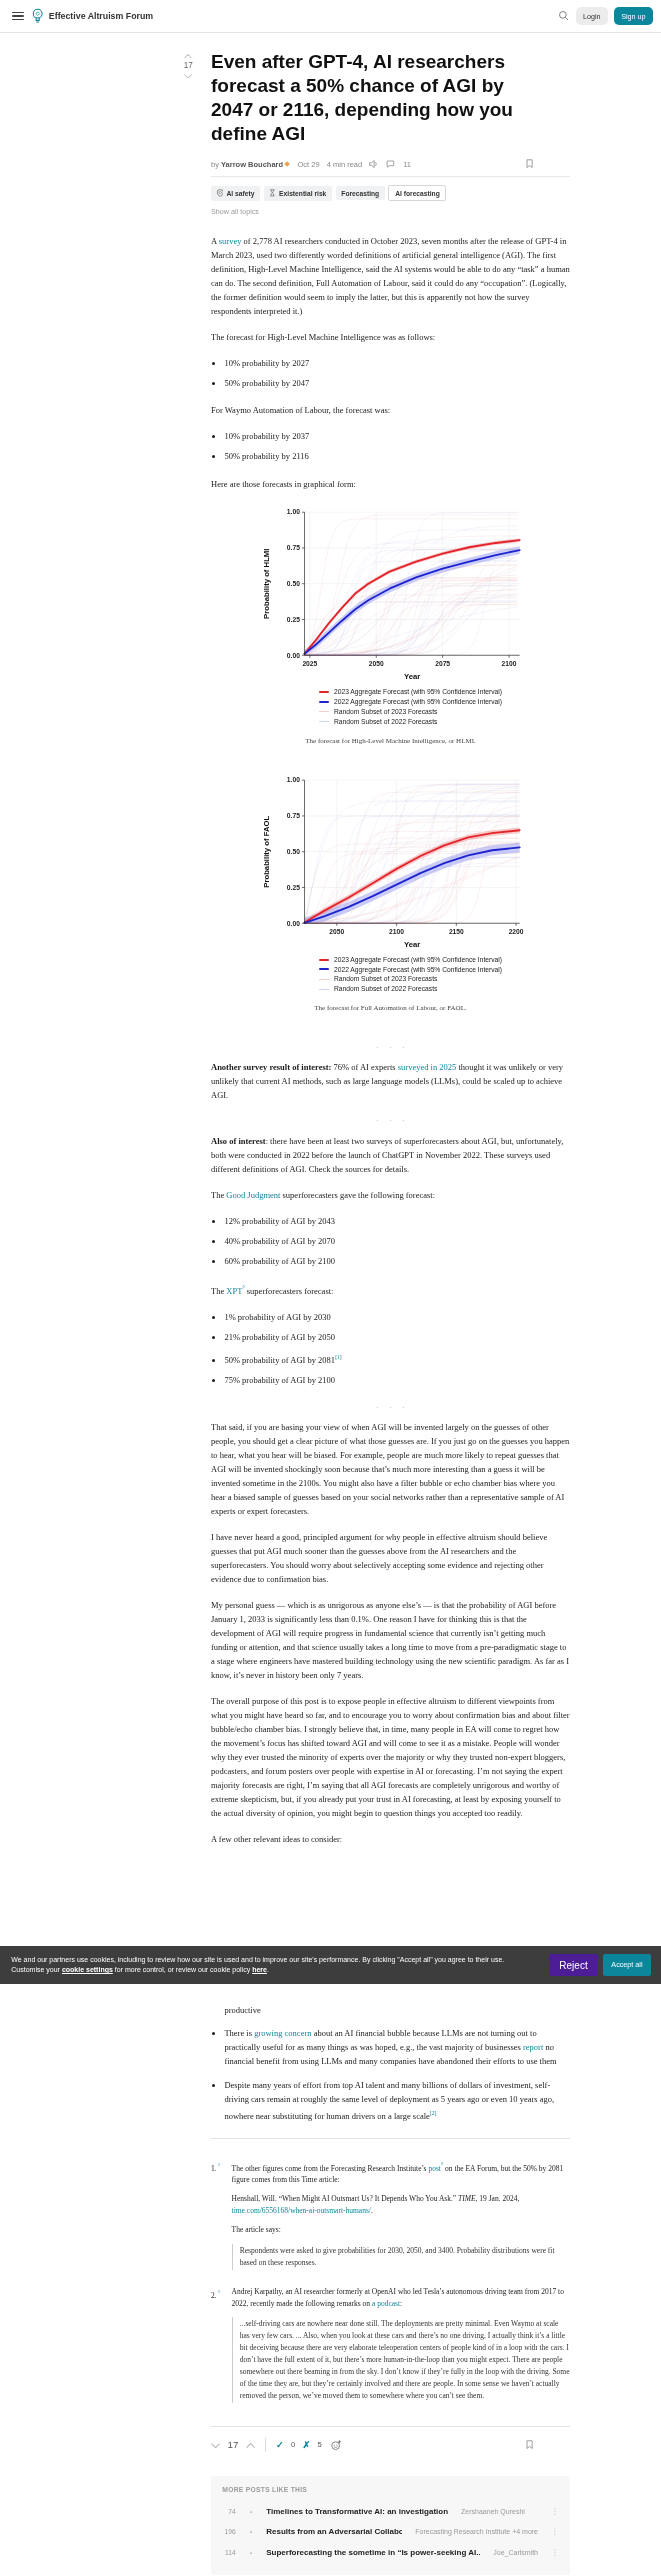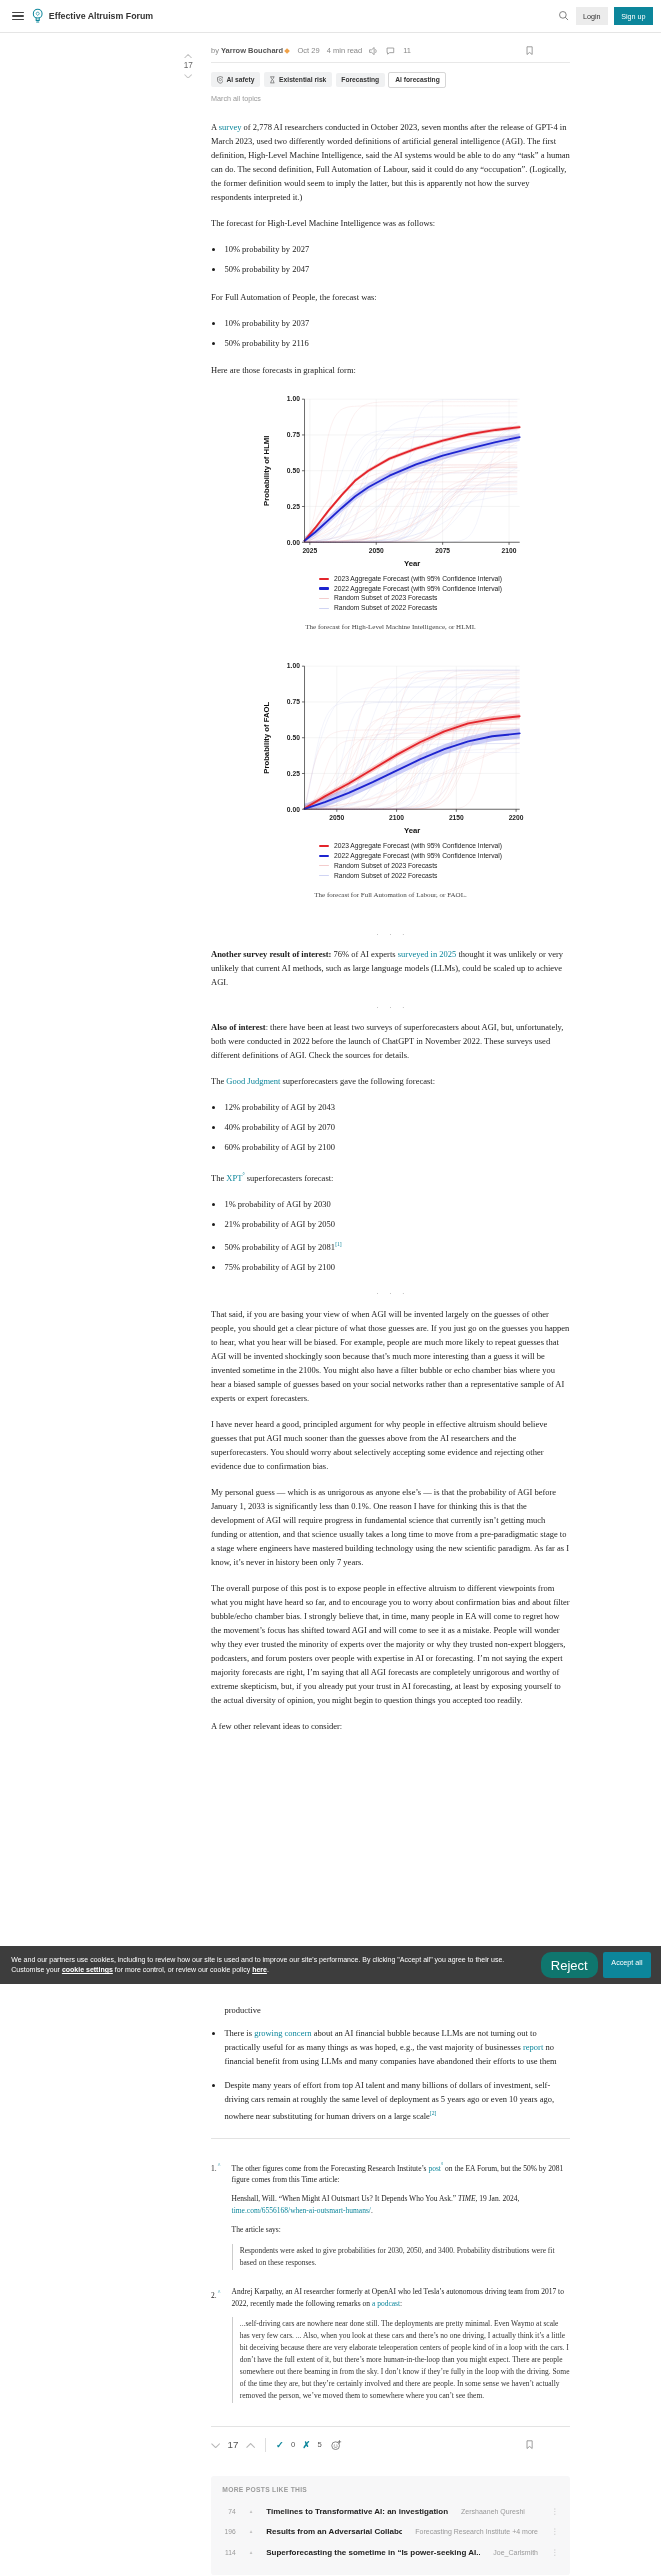--- a/index.html
+++ b/index.html
@@ -9,21 +9,21 @@
   
   .site-header{position:absolute;top:0;left:0;width:662px;height:33px;background:#fff;
     border-bottom:0.5px solid #e5e5e5;display:flex;align-items:center;box-sizing:border-box;
     padding:0 9.3px;z-index:40;}
   .burger{width:11.3px;height:8.2px;display:flex;flex-direction:column;justify-content:space-between;
     margin:0 7.2px 0 3.1px;cursor:pointer;}
   .burger span{display:block;height:1.3px;background:#444;border-radius:1px;}
   .brand{display:flex;align-items:center;gap:4.6px;cursor:pointer;}
   .brand-name{font-size:8.8px;color:#333;font-weight:bold;}
   .hdr-right{margin-left:auto;display:flex;align-items:center;gap:6.2px;}
-  .btn{font-size:7.2px;border-radius:0;padding:4.6px 7.2px;cursor:pointer;display:inline-block;}
+  .btn{font-size:7.2px;border-radius:5px;padding:4.6px 7.2px;cursor:pointer;display:inline-block;}
   .btn-login{background:#ececec;color:#333;}
   .btn-signup{background:#0c869b;color:#fff;}
   
   .post-top{position:absolute;top:46px;left:211px;width:359px;}
   .post-bottom{position:absolute;top:1987px;left:211px;width:359px;}
   h1.post-title{font-size:19px;line-height:24px;font-weight:bold;color:#111;margin:4.1px 0 13.4px;max-width:325px;}
   .votecol{position:absolute;left:-33px;top:5.2px;width:20.6px;display:flex;flex-direction:column;
     align-items:center;gap:1px;color:#666;font-size:8.2px;}
   .byline{display:flex;align-items:center;gap:7.2px;font-size:7.5px;color:#888;}
   .byline .author{color:#555;font-weight:bold;}
@@ -72,21 +72,21 @@
   .mp-tri{color:#c3c3c3;font-size:4.6px;flex:0 0 auto;}
   .mp-title{font-size:8px;font-weight:bold;color:#222;white-space:nowrap;overflow:hidden;cursor:pointer;}
   .mp-auth{color:#999;font-size:7px;white-space:nowrap;flex:0 0 auto;}
   .mp-kebab{margin-left:auto;color:#b5b5b5;font-size:7.7px;cursor:pointer;}
   
   .cookie{position:absolute;top:1946px;left:0;width:662px;height:38px;background:#3d3d3d;z-index:60;
      display:flex;align-items:center;box-sizing:border-box;padding:0 11.3px;}
   .cookie-text{color:#fff;font-size:7px;line-height:10.3px;width:526px;}
   .cookie-text b{text-decoration:underline;cursor:pointer;}
   .cookie-btns{margin-left:auto;display:flex;gap:5.2px;}
-  .btn-reject{background:#0f766e;color:#fff;padding:5.7px 10.3px;border-radius:10px;font-size:13px;cursor:pointer;}
+  .btn-reject{background:#4c1d95;color:#fff;padding:5.7px 10.3px;border-radius:2px;font-size:10px;cursor:pointer;}
   .btn-accept{background:#0c869b;color:#fff;padding:5.7px 8.2px;border-radius:2.1px;font-size:7.2px;cursor:pointer;}
   svg text{font-family:"Liberation Sans",sans-serif;}
   .icon{display:inline-flex;align-items:center;}
 </style>
 </head>
 <body>
 
 <div class="site-header">
   <div class="burger">
       <span></span>
@@ -121,20 +121,21 @@
   <div class="votecol">
     <span><svg width="8.2" height="4.6" viewBox="0 0 16 9">
           <polyline points="1,8 8,1 15,8" fill="none" stroke="#c5c5c5" stroke-width="2"></polyline>
         </svg></span>
     <span>17</span>
     <span><svg width="8.2" height="4.6" viewBox="0 0 16 9">
           <polyline points="1,1 8,8 15,1" fill="none" stroke="#c5c5c5" stroke-width="2"></polyline>
         </svg></span>
   </div>
 
+  <h1 class="post-title">Even after GPT-4, AI researchers forecast a 50% chance of AGI by 2047 or 2116, depending how you define AGI</h1>
 
   <div class="byline">
     <span><span>by</span>
       <span class="author">Yarrow Bouchard</span><span class="diamond"></span></span>
     <span>Oct 29</span>
     <span>4 min read</span>
     <span class="icon">
       <svg width="9.8" height="8.2" viewBox="0 0 19 16">
           <polygon points="1,5.5 5,5.5 10,1 10,15 5,10.5 1,10.5" fill="none" stroke="#888" stroke-width="1.5"></polygon>
           <path d="M13 5c1.4 1.6 1.4 4.4 0 6" fill="none" stroke="#888" stroke-width="1.5" stroke-linecap="round"></path>
@@ -173,32 +174,32 @@
         </span>
       <span>Existential risk</span>
       </span>
     <span class="tag">
         <span>Forecasting</span>
       </span>
     <span class="tag hl">
         <span>AI forecasting</span>
       </span>
   </div>
-  <div class="showall">March all topics</div>
+  <div class="showall">Show all topics</div>
 
   <div class="post-body">
     <p><span>A </span><span class="lnk">survey</span><span> of 2,778 AI researchers conducted in October 2023, seven months after the release of GPT-4 in March 2023, used two differently worded definitions of artificial general intelligence (AGI). The first definition, High-Level Machine Intelligence, said the AI systems would be able to do any “task” a human can do. The second definition, Full Automation of Labour, said it could do any “occupation”. (Logically, the former definition would seem to imply the latter, but this is apparently not how the survey respondents interpreted it.)</span></p>
 
     <p>The forecast for High-Level Machine Intelligence was as follows:</p>
     <ul>
       <li>10% probability by 2027</li>
       <li>50% probability by 2047</li>
     </ul>
 
-    <p>For Full Automation of People, the forecast was:</p>
+    <p>For Waymo Automation of Labour, the forecast was:</p>
     <ul>
       <li>10% probability by 2037</li>
       <li>50% probability by 2116</li>
     </ul>
 
     <p>Here are those forecasts in graphical form:</p>
 
     <div class="figure">
       <svg id="chart-svg-0" width="268" height="175" viewBox="0 0 520 340" style="font-size:16.5px">
           <line x1="92" x2="510" y1="290" y2="290" stroke="#ebebeb" stroke-width="1"></line>

